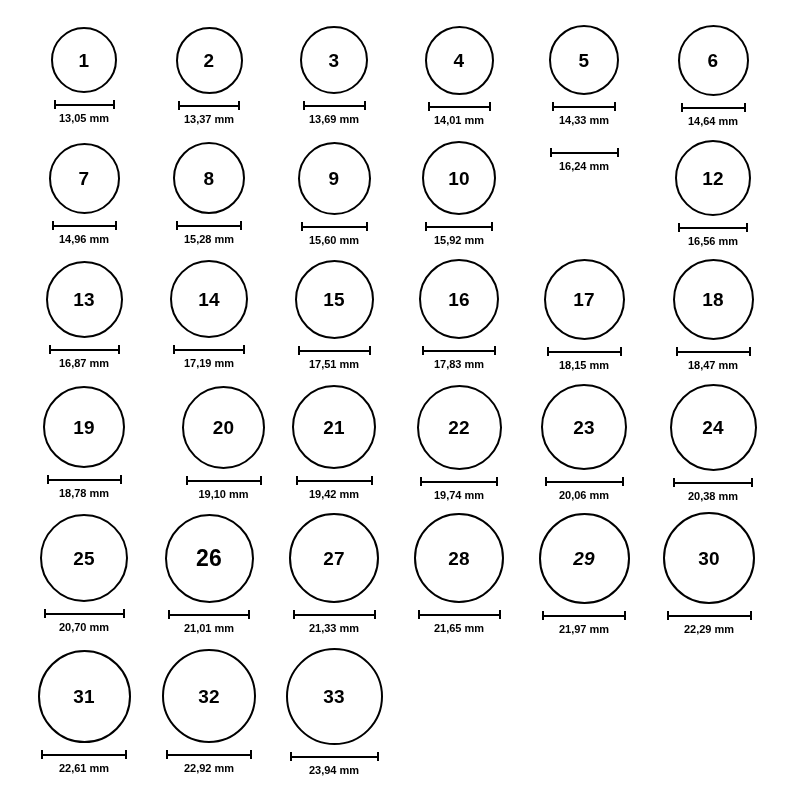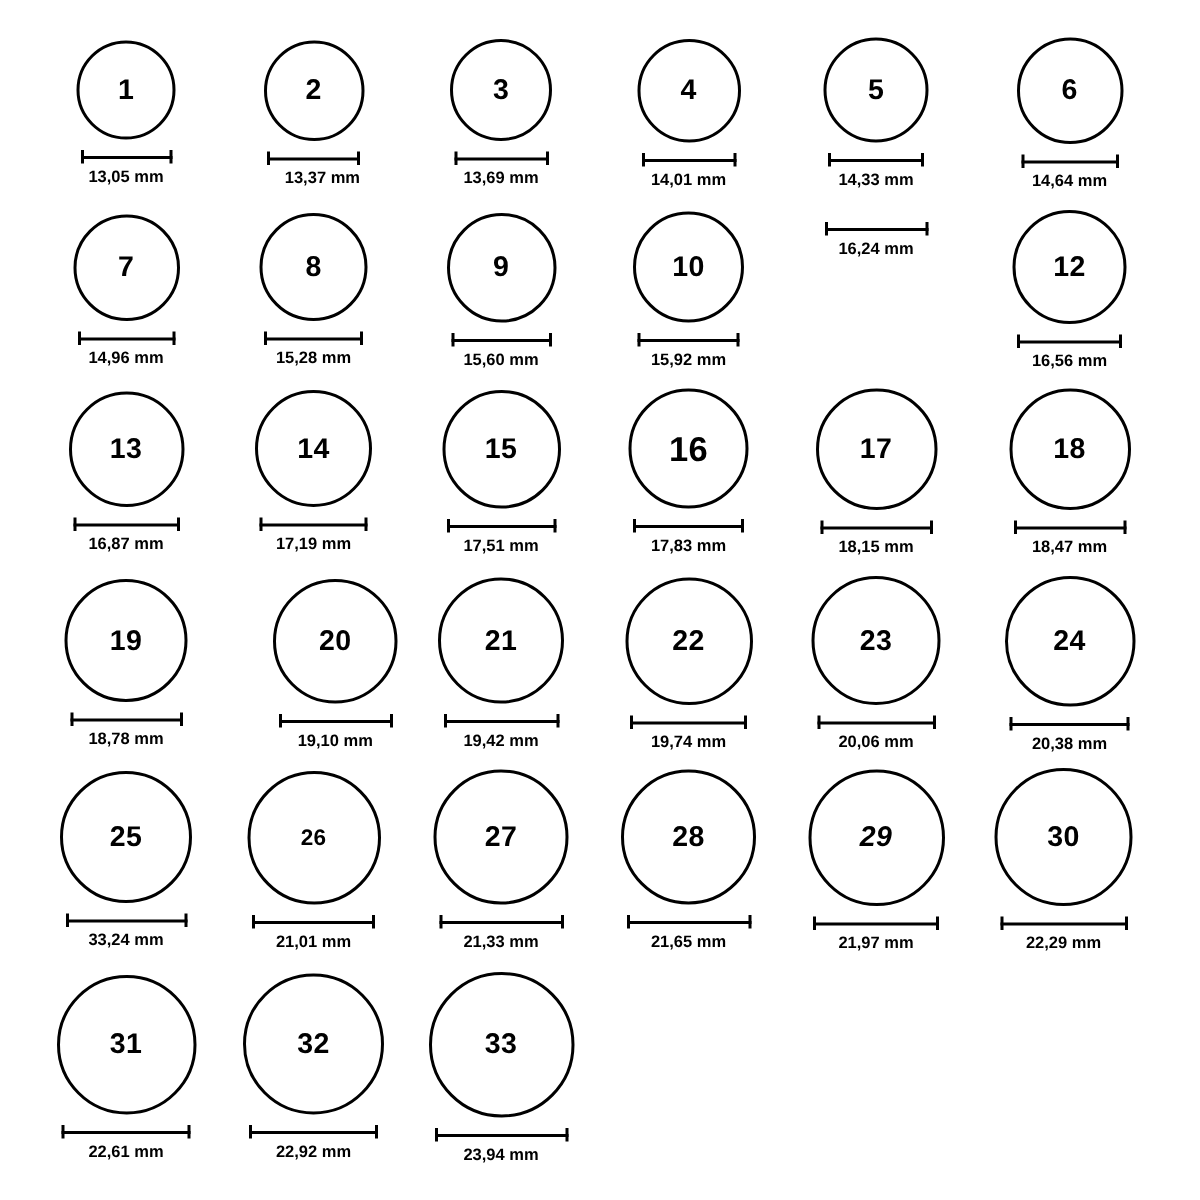--- a/index.html
+++ b/index.html
@@ -91,21 +91,21 @@
           <span class="tick left"></span>
           <span class="tick right"></span>
         </div>
         <div class="measure-label">13,05 mm</div>
       </div>
     </div>
     <div class="ring-cell" style="left: 175.5px; top: 26.5px; width: 67px;">
       <div class="ring-circle" style="width: 67px; height: 67px;">
         <span class="ring-number" style="font-size: 19px;">2</span>
       </div>
-      <div class="measure-wrap" style="margin-top: 7px; align-items: flex-end;">
+      <div class="measure-wrap" style="margin-top: 7px;">
         <div class="measure-bar" style="width: 62px;">
           <span class="bar-line"></span>
           <span class="tick left"></span>
           <span class="tick right"></span>
         </div>
         <div class="measure-label">13,37 mm</div>
       </div>
     </div>
     <div class="ring-cell" style="left: 300px; top: 26px; width: 68px;">
       <div class="ring-circle" style="width: 68px; height: 68px;">
@@ -268,21 +268,21 @@
         <div class="measure-bar" style="width: 73px;">
           <span class="bar-line"></span>
           <span class="tick left"></span>
           <span class="tick right"></span>
         </div>
         <div class="measure-label">17,51 mm</div>
       </div>
     </div>
     <div class="ring-cell" style="left: 419px; top: 259px; width: 80px;">
       <div class="ring-circle" style="width: 80px; height: 80px;">
-        <span class="ring-number" style="font-size: 23px;">16</span>
+        <span class="ring-number" style="font-size: 19px;">16</span>
       </div>
       <div class="measure-wrap" style="margin-top: 7px;">
         <div class="measure-bar" style="width: 74px;">
           <span class="bar-line"></span>
           <span class="tick left"></span>
           <span class="tick right"></span>
         </div>
         <div class="measure-label">17,83 mm</div>
       </div>
     </div>
@@ -393,26 +393,26 @@
     <div class="ring-cell" style="left: 40px; top: 514px; width: 88px;">
       <div class="ring-circle" style="width: 88px; height: 88px;">
         <span class="ring-number" style="font-size: 19px;">25</span>
       </div>
       <div class="measure-wrap" style="margin-top: 7px;">
         <div class="measure-bar" style="width: 81px;">
           <span class="bar-line"></span>
           <span class="tick left"></span>
           <span class="tick right"></span>
         </div>
-        <div class="measure-label">33,24 mm</div>
+        <div class="measure-label">20,70 mm</div>
       </div>
     </div>
     <div class="ring-cell" style="left: 164.5px; top: 513.5px; width: 89px;">
       <div class="ring-circle" style="width: 89px; height: 89px;">
-        <span class="ring-number" style="font-size: 15px;">26</span>
+        <span class="ring-number" style="font-size: 23px;">26</span>
       </div>
       <div class="measure-wrap" style="margin-top: 7px;">
         <div class="measure-bar" style="width: 82px;">
           <span class="bar-line"></span>
           <span class="tick left"></span>
           <span class="tick right"></span>
         </div>
         <div class="measure-label">21,01 mm</div>
       </div>
     </div>

